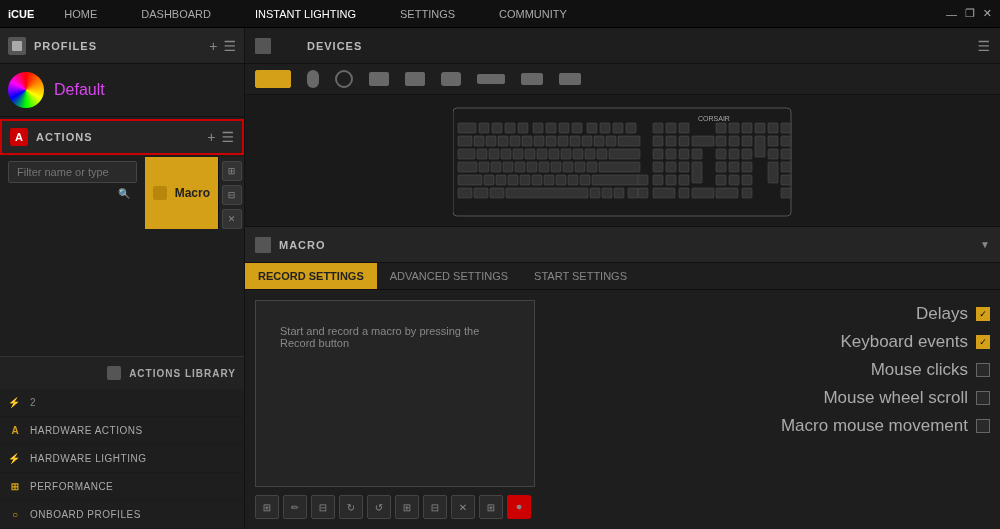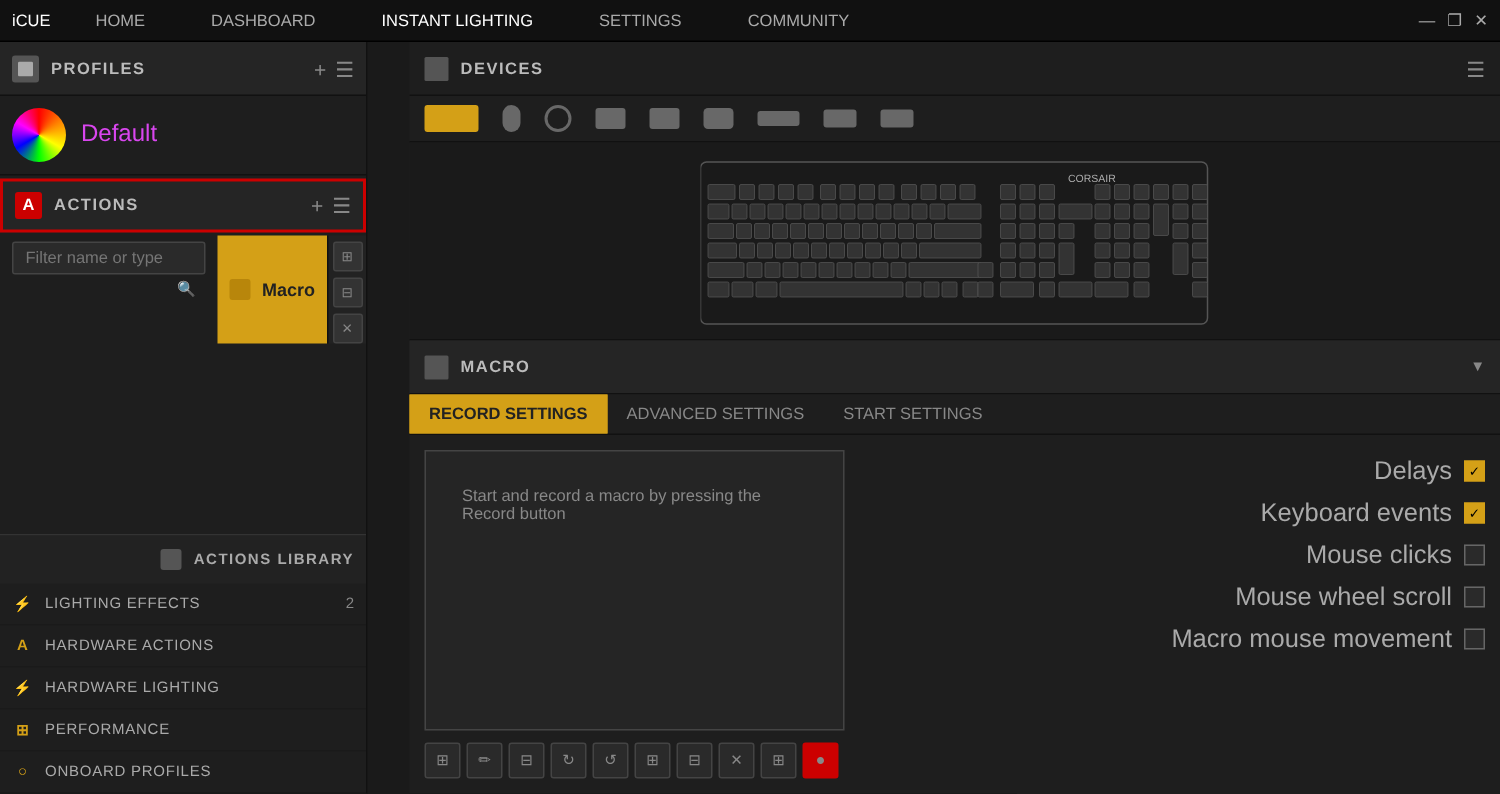--- a/index.html
+++ b/index.html
@@ -17,21 +17,21 @@
     #titlebar {
       display: flex;
       align-items: center;
       background: #111;
       height: 28px;
       padding: 0 8px;
       border-bottom: 1px solid #000;
     }
     #titlebar .app-name {
       color: #fff;
-      font-weight: normal;
+      font-weight: bold;
       font-size: 11px;
       margin-right: 16px;
     }
     #titlebar nav {
       display: flex;
       flex: 1;
       gap: 16px;
     }
     #titlebar nav .nav-item {
       color: #aaa;
@@ -49,21 +49,20 @@
     #titlebar .win-controls span {
       color: #aaa;
       font-size: 11px;
       cursor: pointer;
     }
 
     
     #main {
       display: flex;
       height: calc(529px - 28px);
-      gap: 28px;
     }
 
     
     #sidebar {
       width: 245px;
       background: #1e1e1e;
       border-right: 1px solid #111;
       display: flex;
       flex-direction: column;
     }
@@ -284,20 +283,21 @@
       background: #555;
       margin-right: 8px;
       border-radius: 1px;
     }
     .devices-header .title {
       font-size: 11px;
       font-weight: bold;
       color: #bbb;
       letter-spacing: 1px;
       flex: 1;
+      margin-left: 28px;
     }
     .devices-header .menu-icon {
       color: #888;
       font-size: 14px;
     }
 
     
     .device-icons-row {
       display: flex;
       align-items: center;
@@ -560,21 +560,20 @@
     <div style="flex:1;"></div>
 
     <div class="library-section">
       <div class="library-header">
         <div class="lib-icon"></div>
         <span class="title">ACTIONS LIBRARY</span>
       </div>
 
       <div class="lib-item">
         <div class="li-icon">⚡</div>
-        <span class="li-label">LIGHTING EFFECTS</span>
         <span class="li-count">2</span>
       </div>
       <div class="lib-item">
         <div class="li-icon">A</div>
         <span class="li-label">HARDWARE ACTIONS</span>
       </div>
       <div class="lib-item">
         <div class="li-icon">⚡</div>
         <span class="li-label">HARDWARE LIGHTING</span>
       </div>

